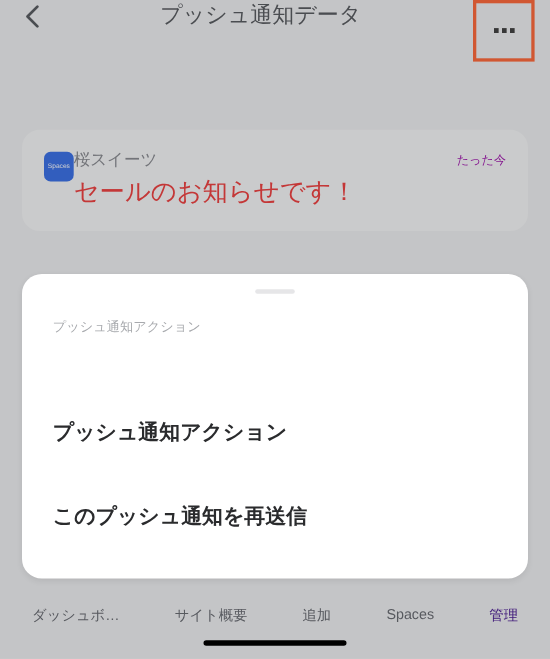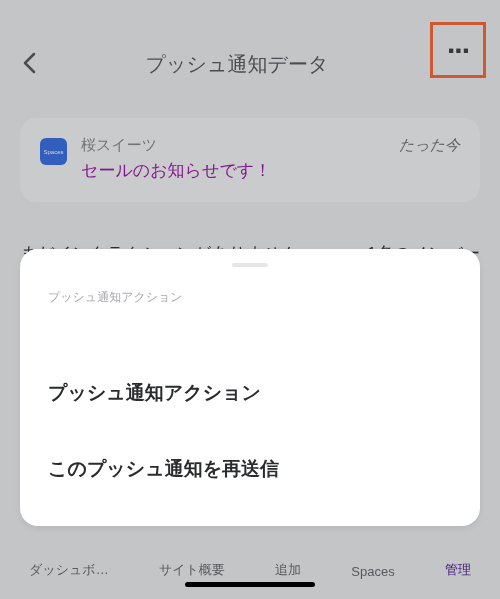--- a/index.html
+++ b/index.html
@@ -9,21 +9,21 @@
   font-family: -apple-system, "Hiragino Sans", sans-serif;
   position: relative;
   overflow: hidden;
   background: #f0f1f3;
 }
 
 
 .header {
   height: 78px;
   display: flex;
-  align-items: flex-end;
+  align-items: flex-start;
   justify-content: space-between;
   padding: 0 14px;
 }
 .back-btn {
   width: 30px;
   height: 30px;
   display: flex;
   align-items: center;
   justify-content: center;
   color: #555;
@@ -51,21 +51,20 @@
   font-weight: 900;
 }
 
 
 .notif-card {
   margin: 40px 20px 0 20px;
   background: #f7f8f9;
   border-radius: 16px;
   padding: 18px 20px 20px 20px;
   display: flex;
-  gap: 14px;
 }
 .app-icon {
   width: 27px;
   height: 27px;
   background: #3d73e8;
   border-radius: 6px;
   display: flex;
   align-items: center;
   justify-content: center;
   color: #fff;
@@ -76,27 +75,26 @@
 .notif-top {
   display: flex;
   justify-content: space-between;
   align-items: center;
 }
 .notif-app {
   font-size: 15px;
   color: #8c8e94;
 }
 .notif-time {
-  font-size: 15px;
-  color: #737373;
-  font-style: italic;
+  font-size: 11px;
+  color: #a21caf;
 }
 .notif-text {
-  font-size: 17px;
-  color: #a21caf;
+  font-size: 23px;
+  color: #ef4444;
   margin-top: 4px;
 }
 
 
 .stats {
   margin: 40px 20px 0 20px;
   display: flex;
   justify-content: space-between;
   font-size: 17px;
   color: #3a3b3d;
@@ -104,22 +102,22 @@
 
 
 .bottom-nav {
   position: absolute;
   bottom: 0;
   left: 0;
   right: 0;
   height: 60px;
   display: flex;
   justify-content: space-around;
-  align-items: flex-end;
-  padding: 8px 4px 16px 4px;
+  align-items: flex-start;
+  padding: 8px 4px 0 4px;
   font-size: 13px;
   color: #6b6e75;
 }
 .nav-item { padding: 4px 8px; }
 .nav-item.active { color: #4c1d95; }
 
 .home-indicator {
   position: absolute;
   bottom: 12px;
   left: 50%;

